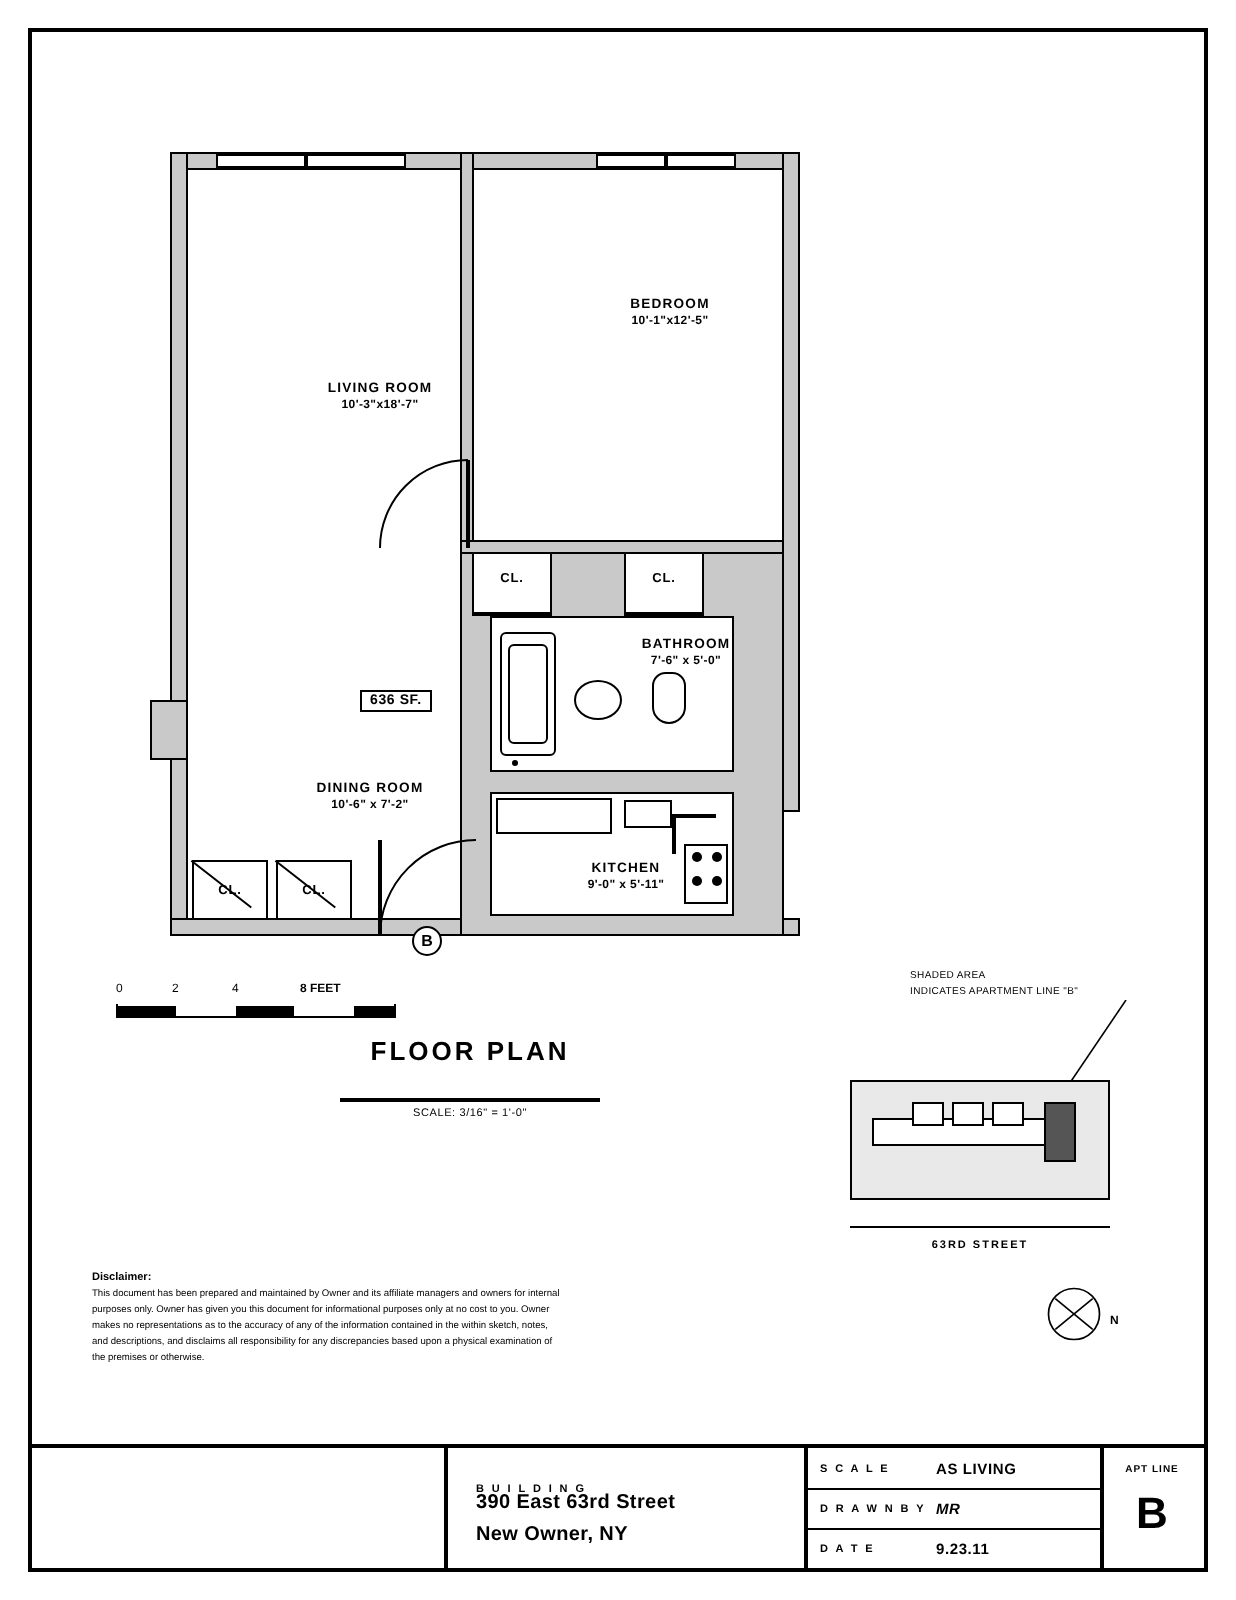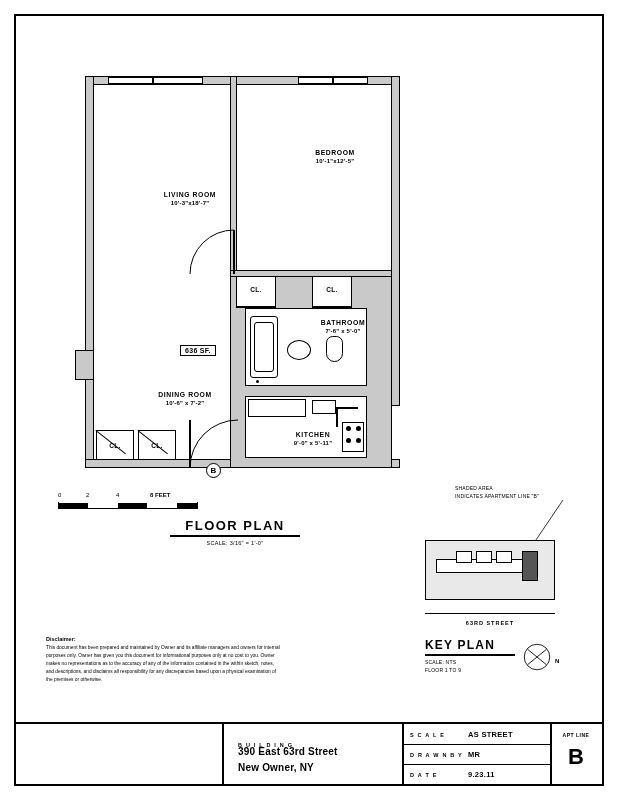--- a/index.html
+++ b/index.html
@@ -29,21 +29,21 @@
     font-size:7px;font-weight:bold;padding:1px 4px;letter-spacing:.3px;
   }
   
   .scalebar{position:absolute;left:58px;top:492px;width:150px;height:22px;}
   .scalebar .tickrow{position:absolute;left:0;top:10px;width:140px;height:7px;border:1px solid #000;border-top:none;box-sizing:border-box;}
   .scalebar .seg{position:absolute;top:0;height:6px;background:#000;}
   .scalebar .num{position:absolute;top:0;font-size:6px;}
   
   .fp-title{position:absolute;left:170px;top:518px;width:130px;text-align:center;}
   .fp-title .t{font-size:13px;font-weight:bold;letter-spacing:1.5px;}
-  .fp-title .u{border-bottom:2px solid #000;display:block;padding-bottom:2px;}
+  .fp-title .u{border-bottom:2px solid #000;display:block;padding-bottom:16px;}
   .fp-title .s{font-size:5.5px;margin-top:3px;letter-spacing:.3px;}
   
   .keyplan{position:absolute;left:415px;top:480px;width:160px;height:230px;}
   .kp-note{position:absolute;left:40px;top:5px;font-size:5px;line-height:1.5;letter-spacing:.2px;}
   .kp-box{position:absolute;left:10px;top:60px;width:130px;height:60px;background:#e9e9e9;border:1px solid #000;box-sizing:border-box;}
   .kp-street{position:absolute;left:10px;top:140px;width:130px;text-align:center;font-size:5.5px;font-weight:bold;letter-spacing:1px;}
   .kp-line{position:absolute;left:10px;top:133px;width:130px;border-top:1px solid #000;}
   .kp-title{position:absolute;left:10px;top:158px;width:90px;}
   .kp-title .t{font-size:12px;font-weight:bold;letter-spacing:1.2px;border-bottom:2px solid #000;display:block;padding-bottom:2px;}
   .kp-title .s{font-size:5px;margin-top:3px;line-height:1.5;letter-spacing:.2px;}
@@ -197,27 +197,20 @@
     <div class="kp-box">
       <div class="wallthin" style="left:10px;top:18px;width:88px;height:14px;background:#fff;"></div>
       <div class="shade" style="left:96px;top:10px;width:16px;height:30px;background:#555;"></div>
       <div class="wallthin" style="left:30px;top:10px;width:16px;height:12px;background:#fff;"></div>
       <div class="wallthin" style="left:50px;top:10px;width:16px;height:12px;background:#fff;"></div>
       <div class="wallthin" style="left:70px;top:10px;width:16px;height:12px;background:#fff;"></div>
     </div>
     <div class="kp-line"></div>
     <div class="kp-street">63RD  STREET</div>
 
-    <div class="kp-title">
-      <span class="t">KEY PLAN</span>
-      <div class="s">
-        <div>SCALE: NTS</div>
-        <div>FLOOR 1 TO 9</div>
-      </div>
-    </div>
 
     <svg class="compass" viewBox="0 0 40 40">
       <circle cx="20" cy="20" r="15" fill="none" stroke="#000" stroke-width="1"></circle>
       <line x1="9" y1="29" x2="31" y2="11" stroke="#000" stroke-width="1"></line>
       <line x1="9" y1="11" x2="31" y2="29" stroke="#000" stroke-width="1"></line>
     </svg>
     <div style="position:absolute;left:140px;top:178px;font-size:6px;font-weight:bold;">N</div>
   </div>
 
   <div class="disclaimer">
@@ -232,24 +225,24 @@
     <div class="tb-h" style="left:386px;top:20px;width:148px;"></div>
     <div class="tb-h" style="left:386px;top:40px;width:148px;"></div>
 
     <div class="tb-cell" style="left:222px;top:9px;">
       <span class="tb-small">B U I L D I N G</span>
     </div>
     <div class="tb-cell tb-addr" style="left:222px;top:22px;">390 East 63rd Street</div>
     <div class="tb-cell tb-addr" style="left:222px;top:38px;">New Owner, NY</div>
 
     <div class="tb-cell tb-small" style="left:394px;top:8px;">S C A L E</div>
-    <div class="tb-cell tb-val" style="left:452px;top:6px;">AS STREET</div>
+    <div class="tb-cell tb-val" style="left:452px;top:6px;">AS LIVING</div>
 
     <div class="tb-cell tb-small" style="left:394px;top:28px;">D R A W N   B Y</div>
-    <div class="tb-cell tb-val" style="left:452px;top:26px;">MR</div>
+    <div class="tb-cell tb-val" style="left:452px;top:26px;font-style:italic;">MR</div>
 
     <div class="tb-cell tb-small" style="left:394px;top:48px;">D A T E</div>
     <div class="tb-cell tb-val" style="left:452px;top:46px;">9.23.11</div>
 
     <div class="tb-cell tb-aptline" style="left:534px;top:8px;width:52px;">APT LINE</div>
     <div class="tb-cell tb-B" style="left:534px;top:22px;width:52px;">B</div>
   </div>
 
 </div>
 

